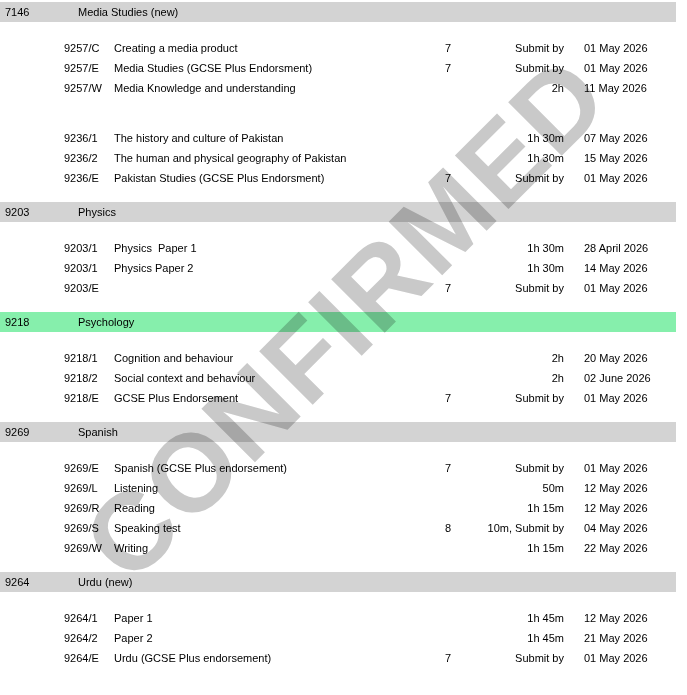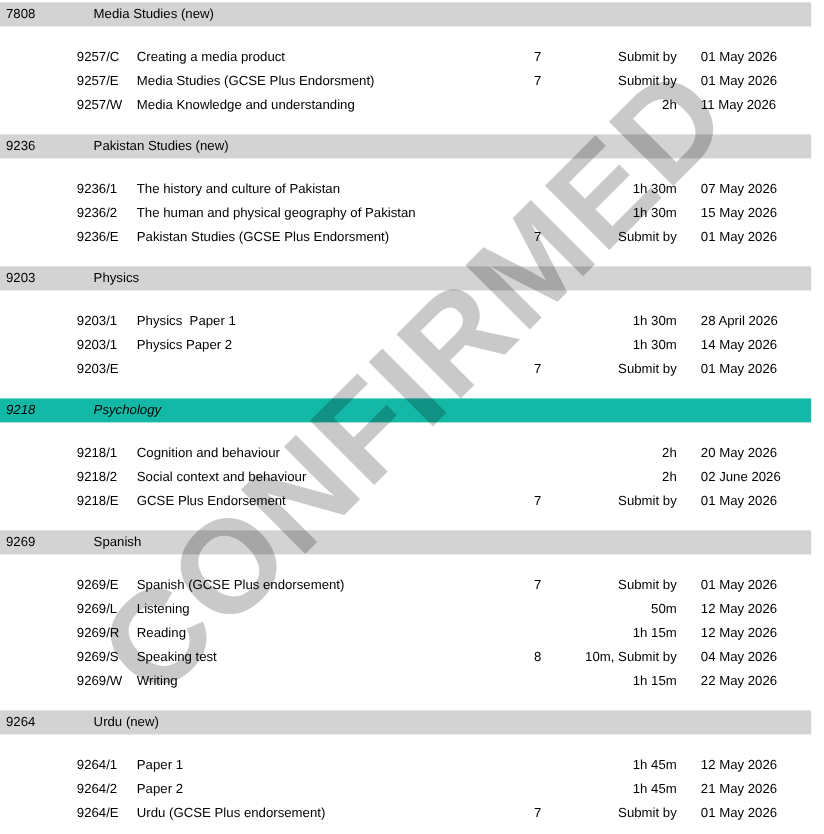--- a/index.html
+++ b/index.html
@@ -52,21 +52,21 @@
     pointer-events: none;
   }
 </style>
 </head>
 <body>
 
 <div class="page">
   <div class="sections">
   <section class="section">
     <div class="band" style="background: rgb(211, 211, 211);">
-      <span class="sec-code">7808</span>
+      <span class="sec-code">7146</span>
       <span class="sec-title">Media Studies (new)</span>
     </div>
     <div class="rows">
   <div class="row">
     <span class="c-code">9257/C</span>
     <span class="c-title">Creating a media product</span>
     <span class="c-num">7</span>
     <span class="c-dur">Submit by</span>
     <span class="c-date">01 May 2026</span>
   </div>
@@ -83,24 +83,20 @@
     <span class="c-code">9257/W</span>
     <span class="c-title">Media Knowledge and understanding</span>
     <span class="c-num"></span>
     <span class="c-dur">2h</span>
     <span class="c-date">11 May 2026</span>
   </div>
 </div>
   </section>
 
   <section class="section">
-    <div class="band" style="background: rgb(211, 211, 211);">
-      <span class="sec-code">9236</span>
-      <span class="sec-title">Pakistan Studies (new)</span>
-    </div>
     <div class="rows">
   <div class="row">
     <span class="c-code">9236/1</span>
     <span class="c-title">The history and culture of Pakistan</span>
     <span class="c-num"></span>
     <span class="c-dur">1h 30m</span>
     <span class="c-date">07 May 2026</span>
   </div>
 
   <div class="row">
@@ -146,21 +142,21 @@
   <div class="row">
     <span class="c-code">9203/E</span>
     <span class="c-num">7</span>
     <span class="c-dur">Submit by</span>
     <span class="c-date">01 May 2026</span>
   </div>
 </div>
   </section>
 
   <section class="section">
-    <div class="band" style="background: #14b8a6; font-style: italic;">
+    <div class="band" style="background: #86efac;">
       <span class="sec-code">9218</span>
       <span class="sec-title">Psychology</span>
     </div>
     <div class="rows">
   <div class="row">
     <span class="c-code">9218/1</span>
     <span class="c-title">Cognition and behaviour</span>
     <span class="c-num"></span>
     <span class="c-dur">2h</span>
     <span class="c-date">20 May 2026</span>

